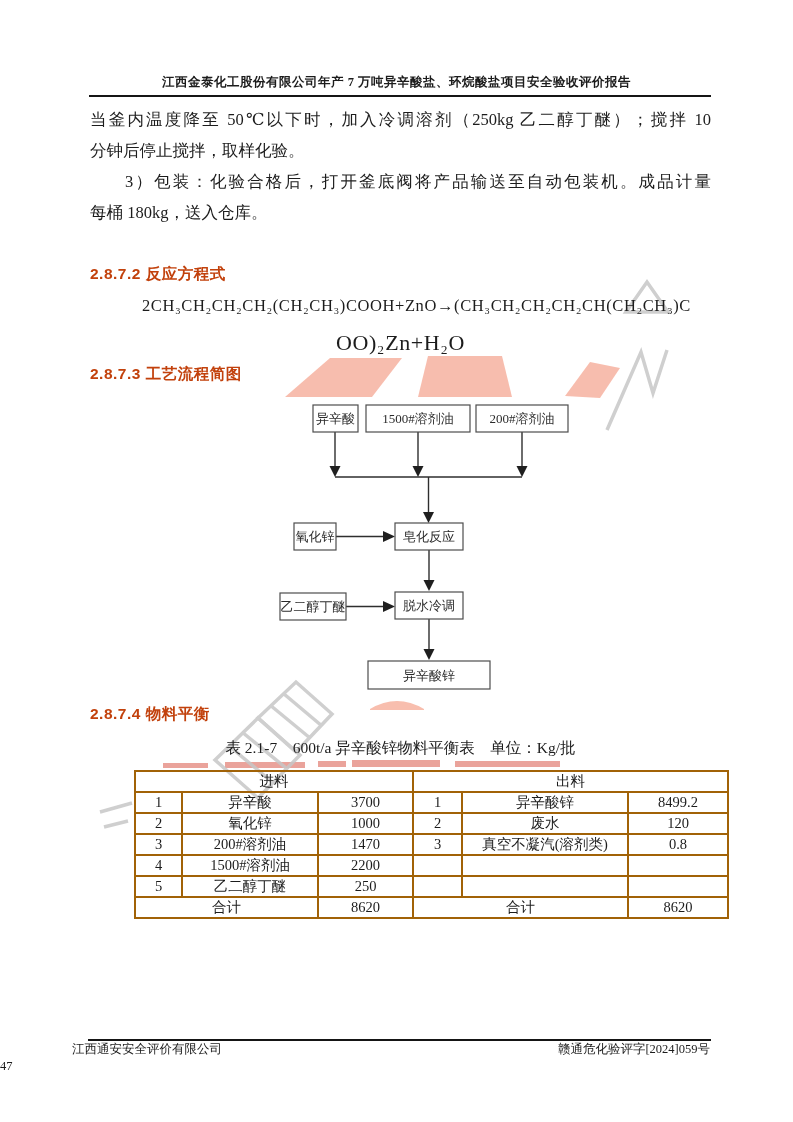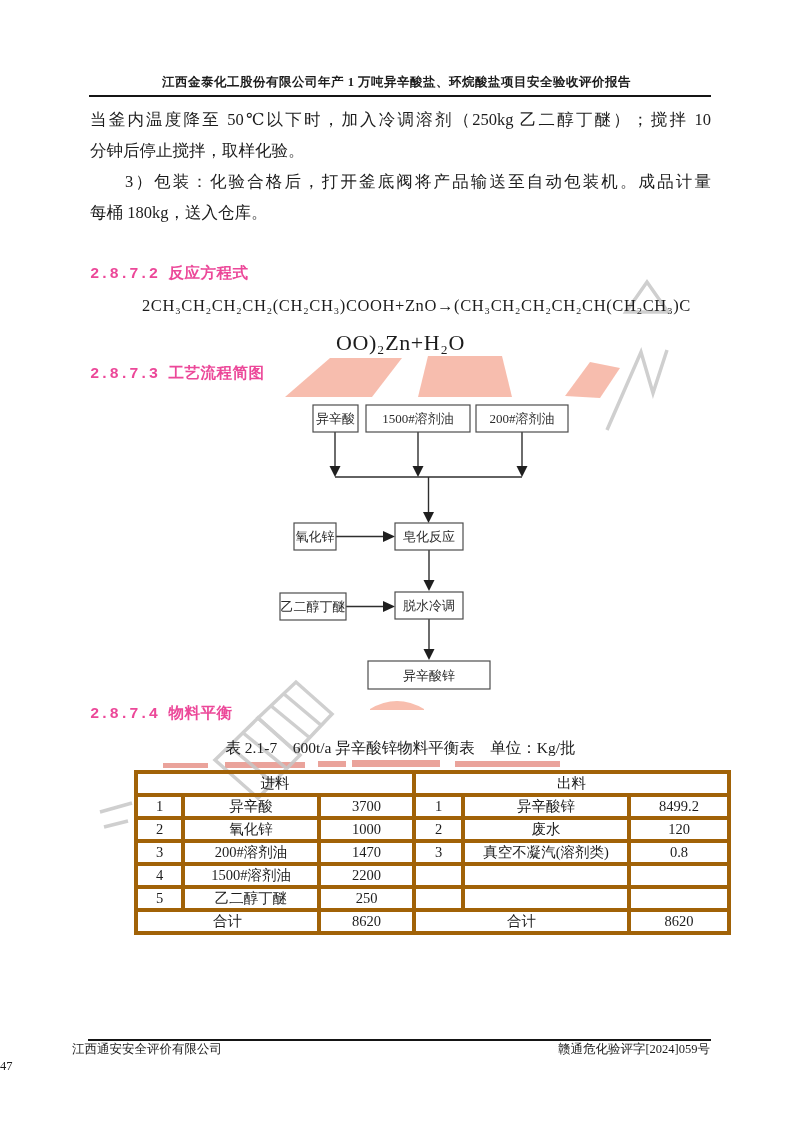--- a/index.html
+++ b/index.html
@@ -17,22 +17,22 @@
   }
   .header-rule { top:95px; left:89px; width:622px; border-top:2px solid #151515; }
 
   .bodyblock { top:104px; left:90px; width:621px; font-size:16.5px; }
   .bline { height:31px; line-height:31px; white-space:nowrap; overflow:hidden; }
   .fj { white-space:normal; text-align:justify; text-align-last:justify; }
   .indent { text-indent:35px; }
 
   .heading {
     position:absolute; left:90px; height:20px; line-height:20px;
-    font-family:Liberation Mono, monospace;
-    font-weight:bold; font-size:15.5px; color:#ec4899; letter-spacing:0.5px;
+    font-family:Liberation Sans, sans-serif;
+    font-weight:bold; font-size:15.5px; color:#c2410c; letter-spacing:0.5px;
   }
   .h-reaction { top:264px; }
   .h-process  { top:364px; }
   .h-material { top:704px; }
 
   .eq1 { top:296px; left:142px; font-size:16.5px; letter-spacing:0.6px; white-space:nowrap; }
   .eq2 { top:330px; left:90px; width:621px; text-align:center; font-size:22px; letter-spacing:0.6px; }
 
   .flowchart-svg { position:absolute; left:265px; top:398px; }
   .flowchart-svg rect { fill:#ffffff; stroke:#4d4d4d; stroke-width:1.2; }
@@ -44,21 +44,21 @@
   }
 
   .table-title { top:738px; left:90px; width:621px; text-align:center; font-size:15.5px; }
 
   table.mat {
     position:absolute; left:134px; top:770px; width:593px;
     border-collapse:collapse; table-layout:fixed;
     font-size:14.5px; color:#1c1c1c;
   }
   table.mat td {
-    border:4px solid #a16207; text-align:center; height:19px;
+    border:2px solid #a16207; text-align:center; height:19px;
     padding:0 2px; overflow:hidden; white-space:nowrap;
   }
 
   .footer-rule { top:1039px; left:88px; width:623px; border-top:2px solid #151515; }
   .footer-left  { top:1041px; left:72px;  font-size:12.5px; line-height:16px; }
   .footer-right { top:1041px; right:83px; font-size:12.5px; line-height:16px; }
   .page-num { top:1059px; left:0; width:100%; text-align:left; font-size:12.5px; }
 </style>
 </head>
 <body>
@@ -86,21 +86,21 @@
       <polygon points="258,718 296,682 332,714 296,752"></polygon>
       <line x1="228" y1="745" x2="272" y2="782"></line>
       <line x1="242" y1="732" x2="286" y2="768"></line>
       <line x1="270" y1="705" x2="310" y2="738"></line>
       <line x1="284" y1="694" x2="322" y2="726"></line>
       <line x1="100" y1="812" x2="132" y2="803"></line>
       <line x1="104" y1="827" x2="128" y2="821"></line>
     </g>
   </svg>
 
-  <div class="abs header-title">江西金泰化工股份有限公司年产 1 万吨异辛酸盐、环烷酸盐项目安全验收评价报告</div>
+  <div class="abs header-title">江西金泰化工股份有限公司年产 7 万吨异辛酸盐、环烷酸盐项目安全验收评价报告</div>
   <div class="abs header-rule"></div>
 
   <div class="abs bodyblock">
     <div class="bline fj">当釜内温度降至 50℃以下时，加入冷调溶剂（250kg 乙二醇丁醚）；搅拌 10</div>
     <div class="bline">分钟后停止搅拌，取样化验。</div>
     <div class="bline fj indent">3）包装：化验合格后，打开釜底阀将产品输送至自动包装机。成品计量</div>
     <div class="bline">每桶 180kg，送入仓库。</div>
   </div>
 
   <div class="heading h-reaction">2.8.7.2 反应方程式</div>

